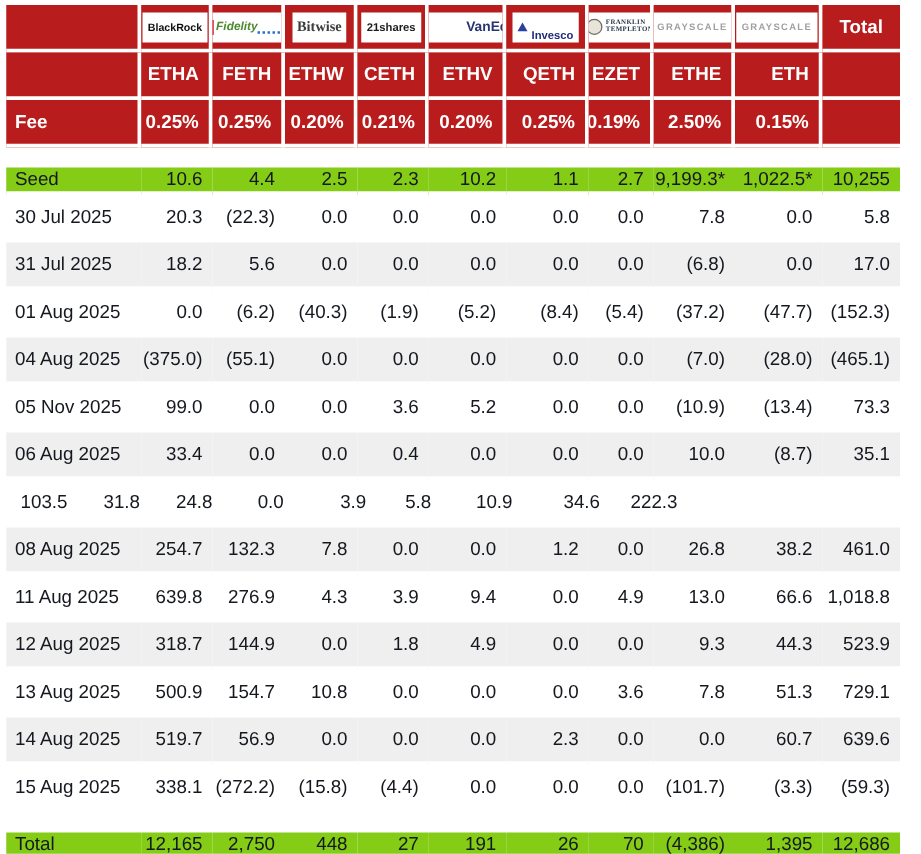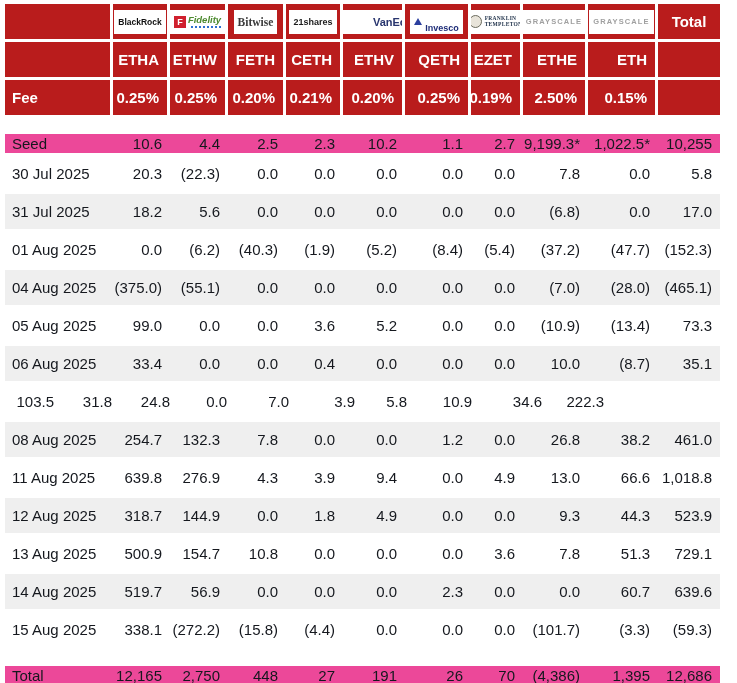--- a/index.html
+++ b/index.html
@@ -19,34 +19,34 @@
   .hrow .cell.c10{border-right:none;}
   .hcenter{justify-content:center;}
   .hnum{justify-content:flex-end;padding-right:8px;}
   .hlbl{padding-left:7px;}
   .total-hdr{justify-content:center;font-size:16px;}
 
   
   .drow .cell{border-bottom:3px solid #fff;font-size:15px;color:#15181e;background:#fff;}
   .drow .lbl{padding-left:7px;}
   .drow .num{justify-content:flex-end;padding-right:8px;}
-  .bg-hl .cell{background:#ec4899;margin-top:16px;}
+  .bg-hl .cell{background:#84cc16;margin-top:16px;}
   .bg-alt .cell{background:#efefef;}
   .neg{color:#ee2b2b;}
 
   
   .logo-box{background:#fff;height:24px;display:flex;align-items:center;justify-content:center;padding:0 4px;max-width:95%;}
   .lg-blackrock{font-size:8.5px;font-weight:800;color:#101010;}
   .lg-bitwise{font-family:"Liberation Serif",serif;font-size:11.5px;font-weight:700;color:#3c3c3c;}
   .lg-shares21{font-size:9px;font-weight:700;color:#1c1c1c;}
   .lg-vaneck{font-family:Liberation Sans, sans-serif;font-size:11px;font-weight:700;color:#28356e;margin-left:40px;}
   .lg-grayscale{font-size:7.5px;font-weight:600;color:#a0a0a0;letter-spacing:1.1px;}
   .fid-f{width:12px;height:12px;background:#d0202e;color:#fff;font-size:9px;font-weight:800;
     display:flex;align-items:center;justify-content:center;margin-right:2px;flex:none;}
-  .fid-wrap{display:flex;flex-direction:column;align-items:flex-end;}
+  .fid-wrap{display:flex;flex-direction:row;align-items:flex-end;}
   .fid-text{font-size:9.5px;font-weight:800;font-style:italic;color:#4c8a2e;line-height:10px;}
   .fid-sub{width:30px;height:0;border-bottom:2px dotted #2e6fce;margin-top:1px;}
   .inv-tri{width:0;height:0;border-left:4px solid transparent;border-right:4px solid transparent;
     border-bottom:7px solid #2b3f9e;margin-right:3px;flex:none;}
   .inv-text{font-size:9px;font-weight:800;color:#1f2d78;margin-top:12px;}
   .fr-circ{width:11px;height:11px;border-radius:50%;background:#e8e4da;border:1px solid #6b6b5e;margin-right:3px;flex:none;}
   .fr-text{font-family:"Liberation Serif",serif;font-size:5.5px;line-height:5.5px;color:#24364e;font-weight:700;letter-spacing:.3px;}
 </style>
 </head>
 <body>
@@ -103,22 +103,22 @@
       <div class="cell c9 hcenter">
         <div class="logo-box">
           <span class="lg-grayscale">GRAYSCALE</span>
         </div>
       </div>
       <div class="cell c10 total-hdr">Total</div>
     </div>
     <div class="row hrow">
       <div class="cell c0"></div>
       <div class="cell c1 hnum">ETHA</div>
+      <div class="cell c2 hnum">FETH</div>
       <div class="cell c3 hnum">ETHW</div>
-      <div class="cell c2 hnum">FETH</div>
       <div class="cell c4 hnum">CETH</div>
       <div class="cell c5 hnum">ETHV</div>
       <div class="cell c6 hnum">QETH</div>
       <div class="cell c7 hnum">EZET</div>
       <div class="cell c8 hnum">ETHE</div>
       <div class="cell c9 hnum">ETH</div>
       <div class="cell c10"></div>
     </div>
     <div class="row hrow">
       <div class="cell c0 hlbl">Fee</div>
@@ -192,21 +192,21 @@
       <div class="cell c3 num">0.0</div>
       <div class="cell c4 num">0.0</div>
       <div class="cell c5 num">0.0</div>
       <div class="cell c6 num">0.0</div>
       <div class="cell c7 num">0.0</div>
       <div class="cell c8 num neg">(7.0)</div>
       <div class="cell c9 num neg">(28.0)</div>
       <div class="cell c10 num neg">(465.1)</div>
     </div>
     <div class="row drow">
-      <div class="cell c0 lbl">05 Aug 2025</div>
+      <div class="cell c0 lbl">05 Nov 2025</div>
       <div class="cell c1 num">99.0</div>
       <div class="cell c2 num">0.0</div>
       <div class="cell c3 num">0.0</div>
       <div class="cell c4 num">3.6</div>
       <div class="cell c5 num">5.2</div>
       <div class="cell c6 num">0.0</div>
       <div class="cell c7 num">0.0</div>
       <div class="cell c8 num neg">(10.9)</div>
       <div class="cell c9 num neg">(13.4)</div>
       <div class="cell c10 num">73.3</div>
@@ -222,21 +222,20 @@
       <div class="cell c7 num">0.0</div>
       <div class="cell c8 num">10.0</div>
       <div class="cell c9 num neg">(8.7)</div>
       <div class="cell c10 num">35.1</div>
     </div>
     <div class="row drow">
       <div class="cell c1 num">103.5</div>
       <div class="cell c2 num">31.8</div>
       <div class="cell c3 num">24.8</div>
       <div class="cell c4 num">0.0</div>
-      <div class="cell c5 num">7.0</div>
       <div class="cell c6 num">3.9</div>
       <div class="cell c7 num">5.8</div>
       <div class="cell c8 num">10.9</div>
       <div class="cell c9 num">34.6</div>
       <div class="cell c10 num">222.3</div>
     </div>
     <div class="row drow bg-alt">
       <div class="cell c0 lbl">08 Aug 2025</div>
       <div class="cell c1 num">254.7</div>
       <div class="cell c2 num">132.3</div>

